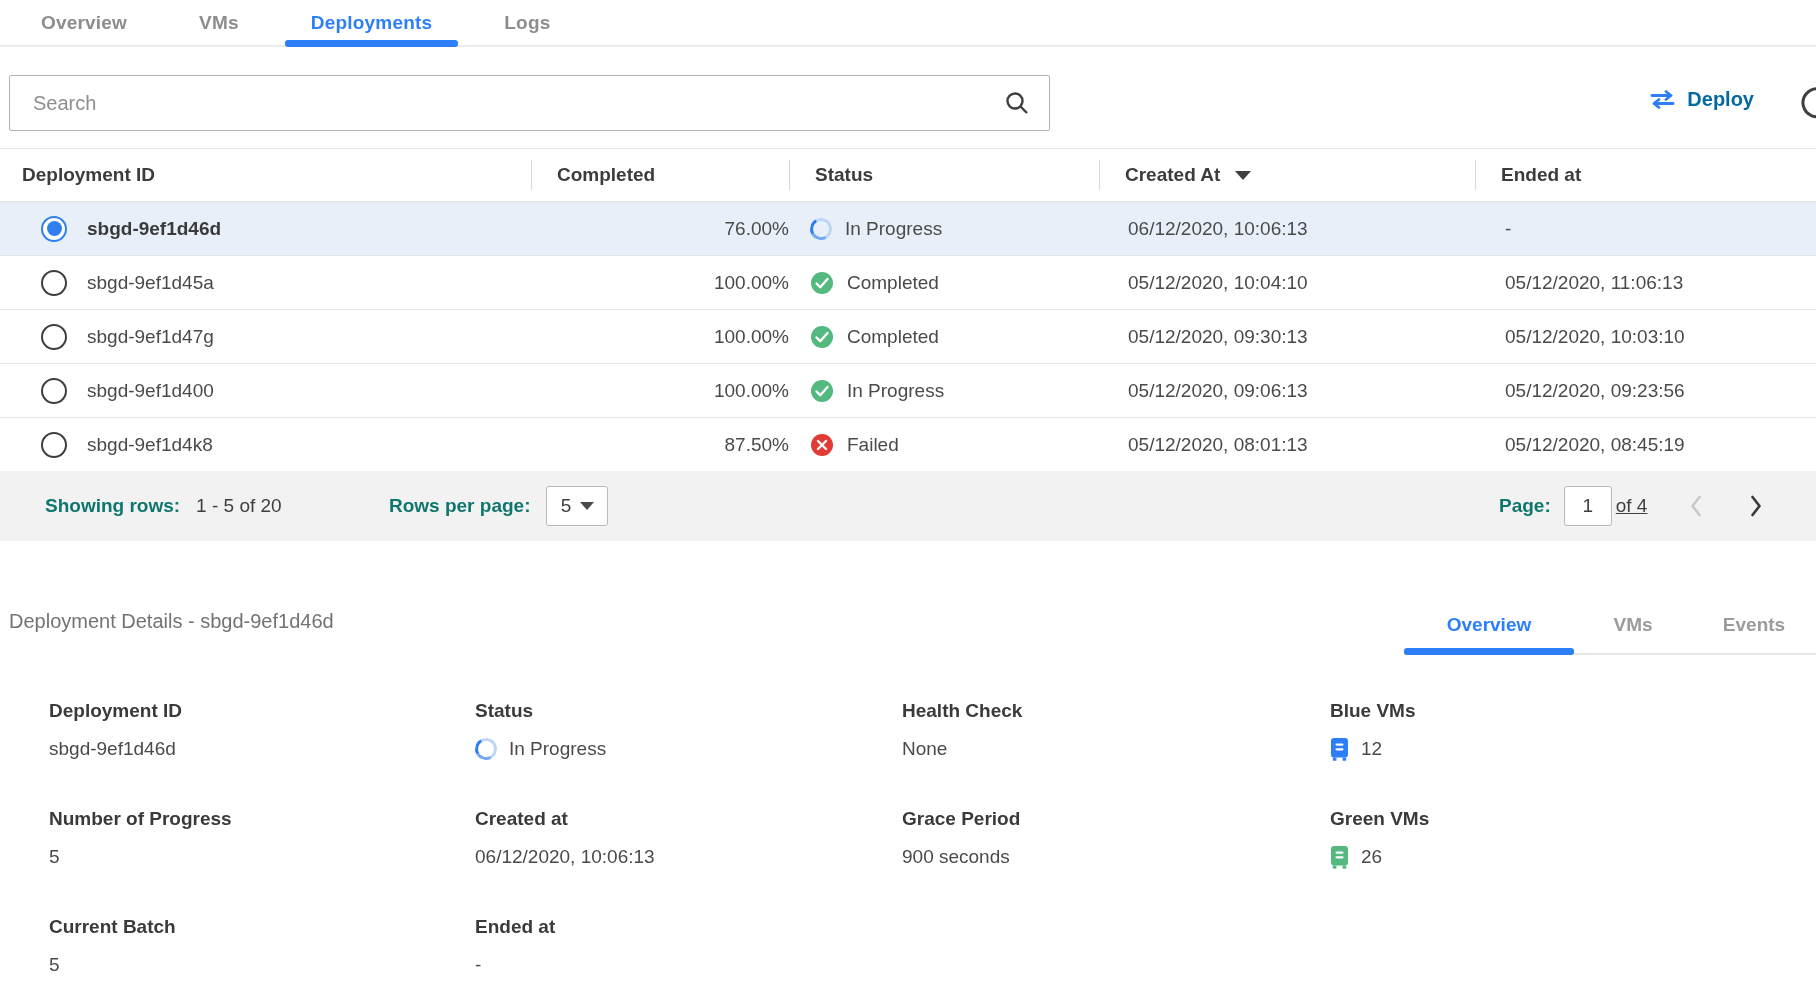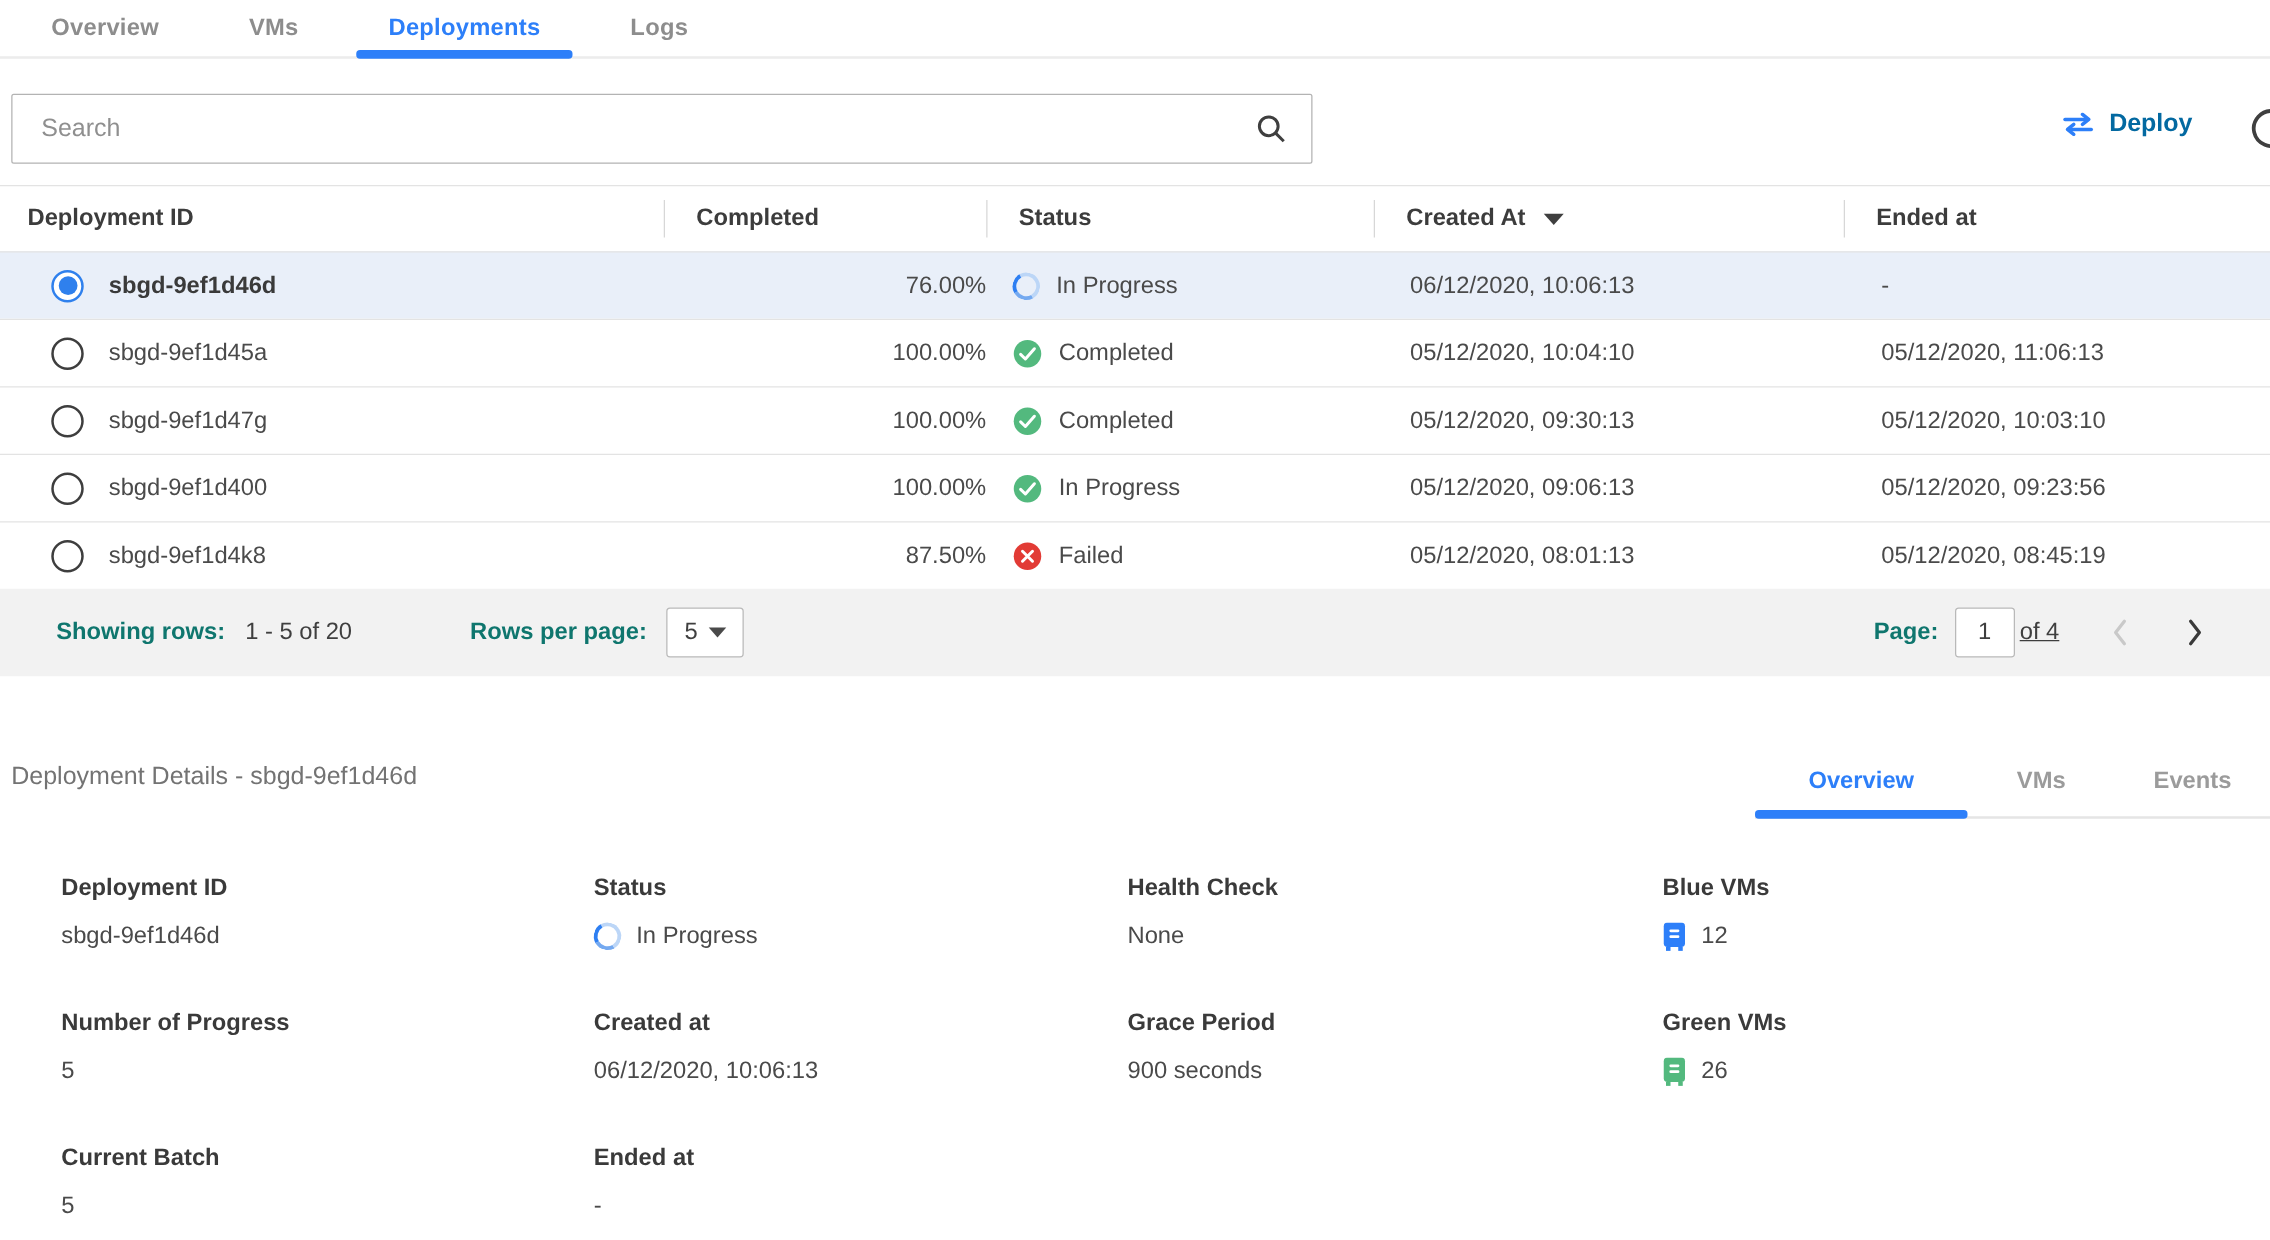--- a/index.html
+++ b/index.html
@@ -55,21 +55,21 @@
   .radio.checked::after { content:""; position:absolute; inset:3.5px; border-radius:50%; background:#2f80ed; }
 
   .spinner { width:22px; height:22px; flex:none; border-radius:50%;
     border:3px solid #bcd6f7; border-left-color:#2e7ff2; border-bottom-color:#74a9f0; transform:rotate(15deg); }
   .sicon { flex:none; display:flex; }
 
   
   .tfoot { position:relative; height:70px; background:#f2f2f2; font-size:19px; color:#3f3f3f; }
   .f-abs { position:absolute; top:0; height:70px; display:flex; align-items:center; }
   .f-showing { left:45px; gap:16px; }
-  .f-rpp { left:376px; gap:16px;justify-content:flex-end; }
+  .f-rpp { left:389px; gap:16px;justify-content:flex-end; }
   .f-page { left:1499px; gap:0; }
   .bold { font-weight:700; color:#0f766e; }
   .select-box { width:62px; height:40px; background:#fff; border:1px solid #b9b9b9; border-radius:3px;
     display:flex; align-items:center; justify-content:center; gap:9px; cursor:pointer; }
   .dd-caret { width:0; height:0; border-left:7px solid transparent; border-right:7px solid transparent;
     border-top:8px solid #4a4a4a; }
   .page-input { width:48px; height:40px; margin-left:13px; background:#fff; border:1px solid #b9b9b9;
     border-radius:3px; text-align:center; font-size:19px; font-family:inherit; color:#3f3f3f; outline:none; }
   .of-total { margin-left:4px;text-decoration:underline; }
   .chev { background:none; border:0; cursor:pointer; display:flex; align-items:center; }

